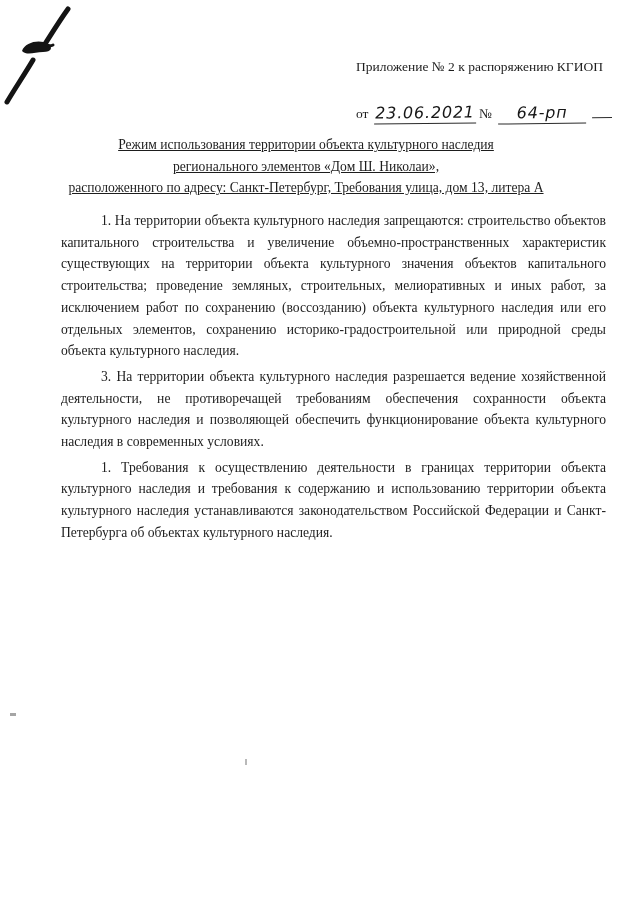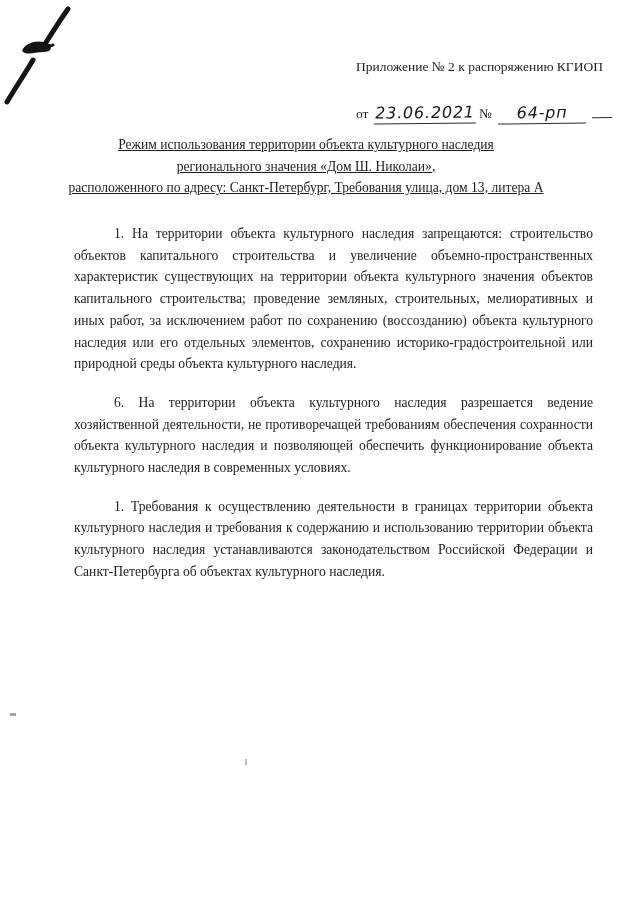--- a/index.html
+++ b/index.html
@@ -69,21 +69,21 @@
   .body-text {
     position: absolute;
     top: 206px;
     left: 57px;
     width: 553px;
     font-size: 13.6px;
     line-height: 21.7px;
     text-align: justify;
     text-align-last: left;
   }
-  .body-text p { margin: 17px; text-indent: 40px; }
+  .body-text p { margin: 4px; text-indent: 40px; }
 
   
   .speck-1 {
     position: absolute;
     left: 10px;
     top: 713px;
     width: 6px;
     height: 3px;
     background: #8f8f8f;
     opacity: 0.8;
@@ -115,26 +115,26 @@
     <div class="header-line2">
       <span>от</span>
       <span class="uline uline-date"><span class="hw">23.06.2021</span></span>
       <span>№</span>
       <span class="uline uline-num"><span class="hw">64-рп</span></span><span class="uline uline-tail"></span>
     </div>
   </div>
 
   <div class="title">
     <div>Режим использования территории объекта культурного наследия</div>
-    <div>регионального значения «Дом Ш. Николаи»,</div>
+    <div>регионального элементов «Дом Ш. Николаи»,</div>
     <div>расположенного по адресу: Санкт-Петербург, Требования улица, дом 13, литера А</div>
   </div>
 
   <div class="body-text">
     <p>1. На территории объекта культурного наследия запрещаются: строительство объектов капитального строительства и увеличение объемно-пространственных характеристик существующих на территории объекта культурного значения объектов капитального строительства; проведение земляных, строительных, мелиоративных и иных работ, за исключением работ по сохранению (воссозданию) объекта культурного наследия или его отдельных элементов, сохранению историко-градостроительной или природной среды объекта культурного наследия.</p>
-    <p>6. На территории объекта культурного наследия разрешается ведение хозяйственной деятельности, не противоречащей требованиям обеспечения сохранности объекта культурного наследия и позволяющей обеспечить функционирование объекта культурного наследия в современных условиях.</p>
+    <p>3. На территории объекта культурного наследия разрешается ведение хозяйственной деятельности, не противоречащей требованиям обеспечения сохранности объекта культурного наследия и позволяющей обеспечить функционирование объекта культурного наследия в современных условиях.</p>
     <p>1. Требования к осуществлению деятельности в границах территории объекта культурного наследия и требования к содержанию и использованию территории объекта культурного наследия устанавливаются законодательством Российской Федерации и Санкт-Петербурга об объектах культурного наследия.</p>
   </div>
 
   <div class="speck-1"></div>
   <div class="speck-2"></div>
 
 </div>
 
 </body></html>

